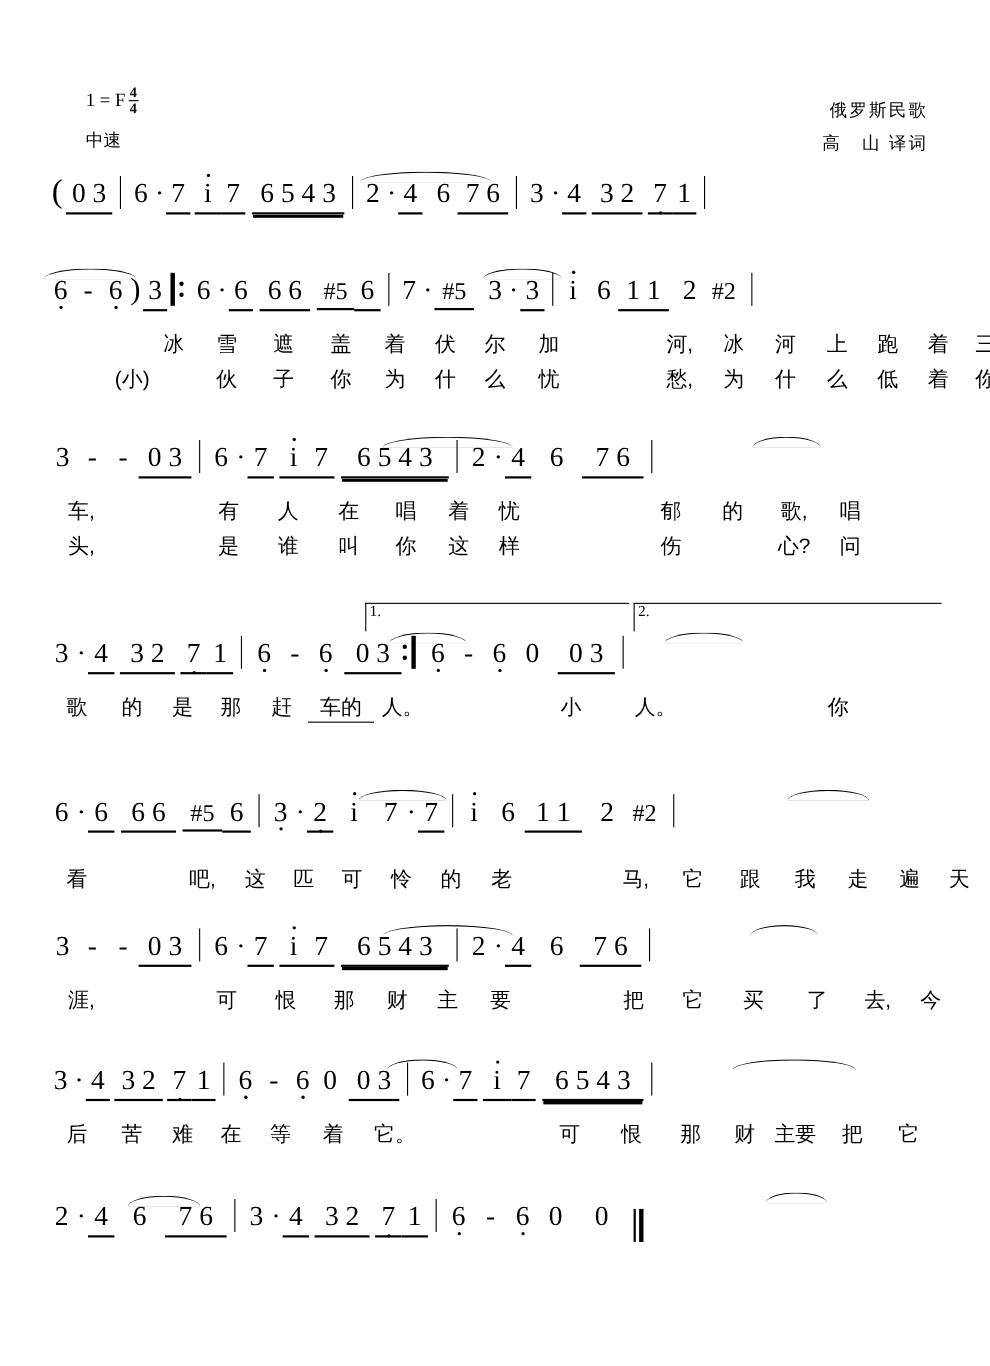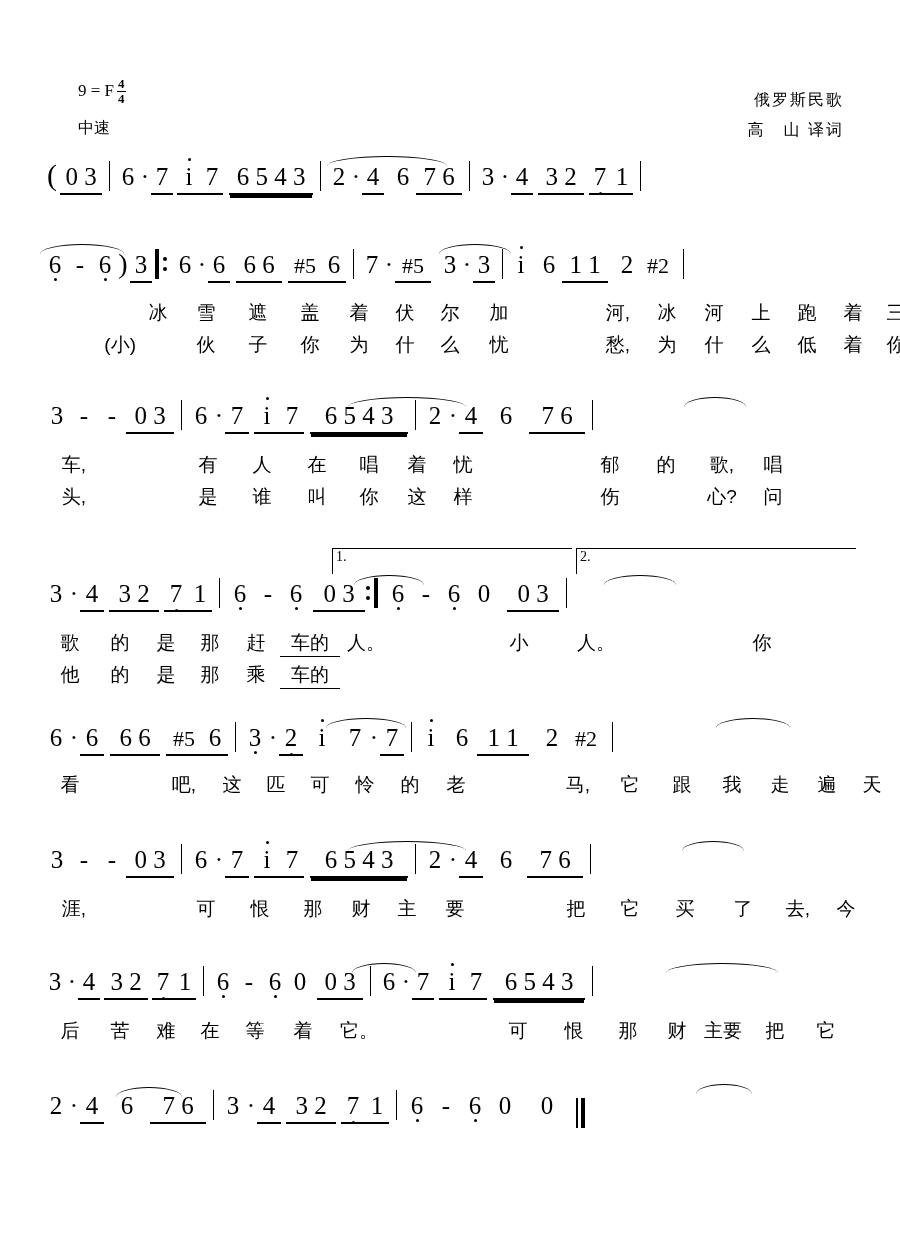--- a/index.html
+++ b/index.html
@@ -206,21 +206,21 @@
   .repeat-dots::before { top: 8px; }
   .repeat-dots::after { top: 18px; }
 </style>
 </head>
 <body>
 
 <div class="sheet">
 
 
   <div class="keysig">
-    <span>9 = F</span><span class="frac"><span class="num">4</span><span class="den">4</span></span>
+    <span>1 = F</span><span class="frac"><span class="num">4</span><span class="den">4</span></span>
   </div>
   <div class="tempo">中速</div>
   <div class="credit c1">俄罗斯民歌</div>
   <div class="credit c2">高　山 译词</div>
 
   <div class="system" style="top:158px;">
     <div class="notes">
       <span class="tok" style="font-size:30px;width:16px;">(</span><span class="tok u1" style="width:42px;">0&nbsp;3</span><span class="bar"></span><span class="tok" style="width:22px;">6</span><span class="tok" style="width:12px;">·</span><span class="tok u1" style="width:22px;">7</span><span class="tok u1 dot-up" style="width:24px;margin-left:4px;">i</span><span class="tok u1" style="width:22px;">7</span><span class="tok u2" style="width:84px;margin-left:6px;">6&nbsp;5&nbsp;4&nbsp;3</span><span class="bar"></span><span class="tok" style="width:22px;">2</span><span class="tok" style="width:12px;">·</span><span class="tok u1" style="width:22px;">4</span><span class="tok" style="width:26px;margin-left:6px;">6</span><span class="tok u1" style="width:46px;">7&nbsp;6</span><span class="bar"></span><span class="tok" style="width:22px;">3</span><span class="tok" style="width:12px;">·</span><span class="tok u1" style="width:22px;">4</span><span class="tok u1" style="width:46px;margin-left:5px;">3&nbsp;2</span><span class="tok u1 dot-dn" style="width:22px;margin-left:5px;">7</span><span class="tok u1" style="width:22px;">1</span><span class="bar"></span>
       <span class="slur" style="left:283px; top:-2px; width:120px;"></span>
     </div>
@@ -258,32 +258,29 @@
     <span class="ending" style="left:288px; top:0px; width:240px; height:26px;">1.</span>
     <span class="ending" style="left:532px; top:0px; width:280px; height:26px;">2.</span>
     <div class="notes" style="margin-top:30px;">
       <span class="tok" style="width:24px;">3</span><span class="tok" style="width:12px;">·</span><span class="tok u1" style="width:24px;">4</span><span class="tok u1" style="width:50px;margin-left:5px;">3&nbsp;2</span><span class="tok u1 dot-dn" style="width:24px;margin-left:5px;">7</span><span class="tok u1" style="width:24px;">1</span><span class="bar"></span><span class="tok dot-dn" style="width:26px;">6</span><span class="tok" style="width:30px;">-</span><span class="tok dot-dn" style="width:26px;">6</span><span class="tok u1" style="width:52px;margin-left:4px;">0&nbsp;3</span><span class="repeat-dots"></span><span class="thickbar"></span><span class="tok dot-dn" style="width:26px;margin-left:4px;">6</span><span class="tok" style="width:30px;">-</span><span class="tok dot-dn" style="width:26px;">6</span><span class="tok" style="width:34px;">0</span><span class="tok u1" style="width:52px;margin-left:6px;">0&nbsp;3</span><span class="bar"></span>
       <span class="slur" style="left:310px; top:-3px; width:70px;"></span>
       <span class="slur" style="left:560px; top:-3px; width:72px;"></span>
     </div>
     <div class="lyric" style="margin-top:6px;">
       <span style="width:52px;">歌</span><span style="width:48px;">的</span><span style="width:44px;">是</span><span style="width:44px;">那</span><span style="width:48px;">赶</span><span style="width:60px;border-bottom:1.5px solid #000;">车的</span><span style="width:52px;">人。</span><span style="width:96px;">&nbsp;</span><span style="width:62px;">小</span><span style="width:92px;">人。</span><span style="width:100px;">&nbsp;</span><span style="width:40px;">你</span>
     </div>
-    <div class="lyric">
-      <span style="width:52px;">他</span><span style="width:48px;">的</span><span style="width:44px;">是</span><span style="width:44px;">那</span><span style="width:48px;">乘</span><span style="width:60px;border-bottom:1.5px solid #000;">车的</span>
-    </div>
   </div>
 
   <div class="system" style="top:722px;">
     <div class="notes">
       <span class="tok" style="width:24px;">6</span><span class="tok" style="width:12px;">·</span><span class="tok u1" style="width:24px;">6</span><span class="tok u1" style="width:50px;margin-left:6px;">6&nbsp;6</span><span class="tok u1" style="width:36px;margin-left:6px;font-size:22px;">#5</span><span class="tok u1" style="width:26px;">6</span><span class="bar"></span><span class="tok dot-dn" style="width:24px;">3</span><span class="tok" style="width:12px;">·</span><span class="tok u1 dot-dn" style="width:24px;">2</span><span class="tok dot-up" style="width:28px;margin-left:5px;">i</span><span class="tok" style="width:26px;margin-left:6px;">7</span><span class="tok" style="width:12px;">·</span><span class="tok u1" style="width:24px;">7</span><span class="bar"></span><span class="tok dot-up" style="width:24px;">i</span><span class="tok" style="width:30px;margin-left:4px;">6</span><span class="tok u1" style="width:52px;">1&nbsp;1</span><span class="tok" style="width:30px;margin-left:8px;">2</span><span class="tok" style="width:38px;font-size:22px;">#2</span><span class="bar"></span>
       <span class="slur" style="left:282px; top:-4px; width:80px;"></span>
       <span class="slur" style="left:672px; top:-4px; width:74px;"></span>
     </div>
-    <div class="lyric" style="margin-top:4px;">
+    <div class="lyric" style="margin-top:18px;">
       <span style="width:52px;">看</span><span style="width:62px;">&nbsp;</span><span style="width:52px;">吧,</span><span style="width:44px;">这</span><span style="width:44px;">匹</span><span style="width:44px;">可</span><span style="width:46px;">怜</span><span style="width:44px;">的</span><span style="width:48px;">老</span><span style="width:72px;">&nbsp;</span><span style="width:52px;">马,</span><span style="width:52px;">它</span><span style="width:52px;">跟</span><span style="width:48px;">我</span><span style="width:48px;">走</span><span style="width:46px;">遍</span><span style="width:44px;">天</span>
     </div>
   </div>
 
   <div class="system" style="top:844px;">
     <div class="notes">
       <span class="tok" style="width:26px;">3</span><span class="tok" style="width:28px;">-</span><span class="tok" style="width:28px;">-</span><span class="tok u1" style="width:48px;">0&nbsp;3</span><span class="bar"></span><span class="tok" style="width:24px;">6</span><span class="tok" style="width:12px;">·</span><span class="tok u1" style="width:24px;">7</span><span class="tok u1 dot-up" style="width:26px;margin-left:5px;">i</span><span class="tok u1" style="width:24px;">7</span><span class="tok u2" style="width:98px;margin-left:6px;">6&nbsp;5&nbsp;4&nbsp;3</span><span class="bar"></span><span class="tok" style="width:24px;">2</span><span class="tok" style="width:12px;">·</span><span class="tok u1" style="width:24px;">4</span><span class="tok" style="width:34px;margin-left:6px;">6</span><span class="tok u1" style="width:56px;margin-left:4px;">7&nbsp;6</span><span class="bar"></span>
       <span class="slur" style="left:304px; top:-3px; width:118px;"></span>
       <span class="slur" style="left:638px; top:-3px; width:62px;"></span>
     </div>

